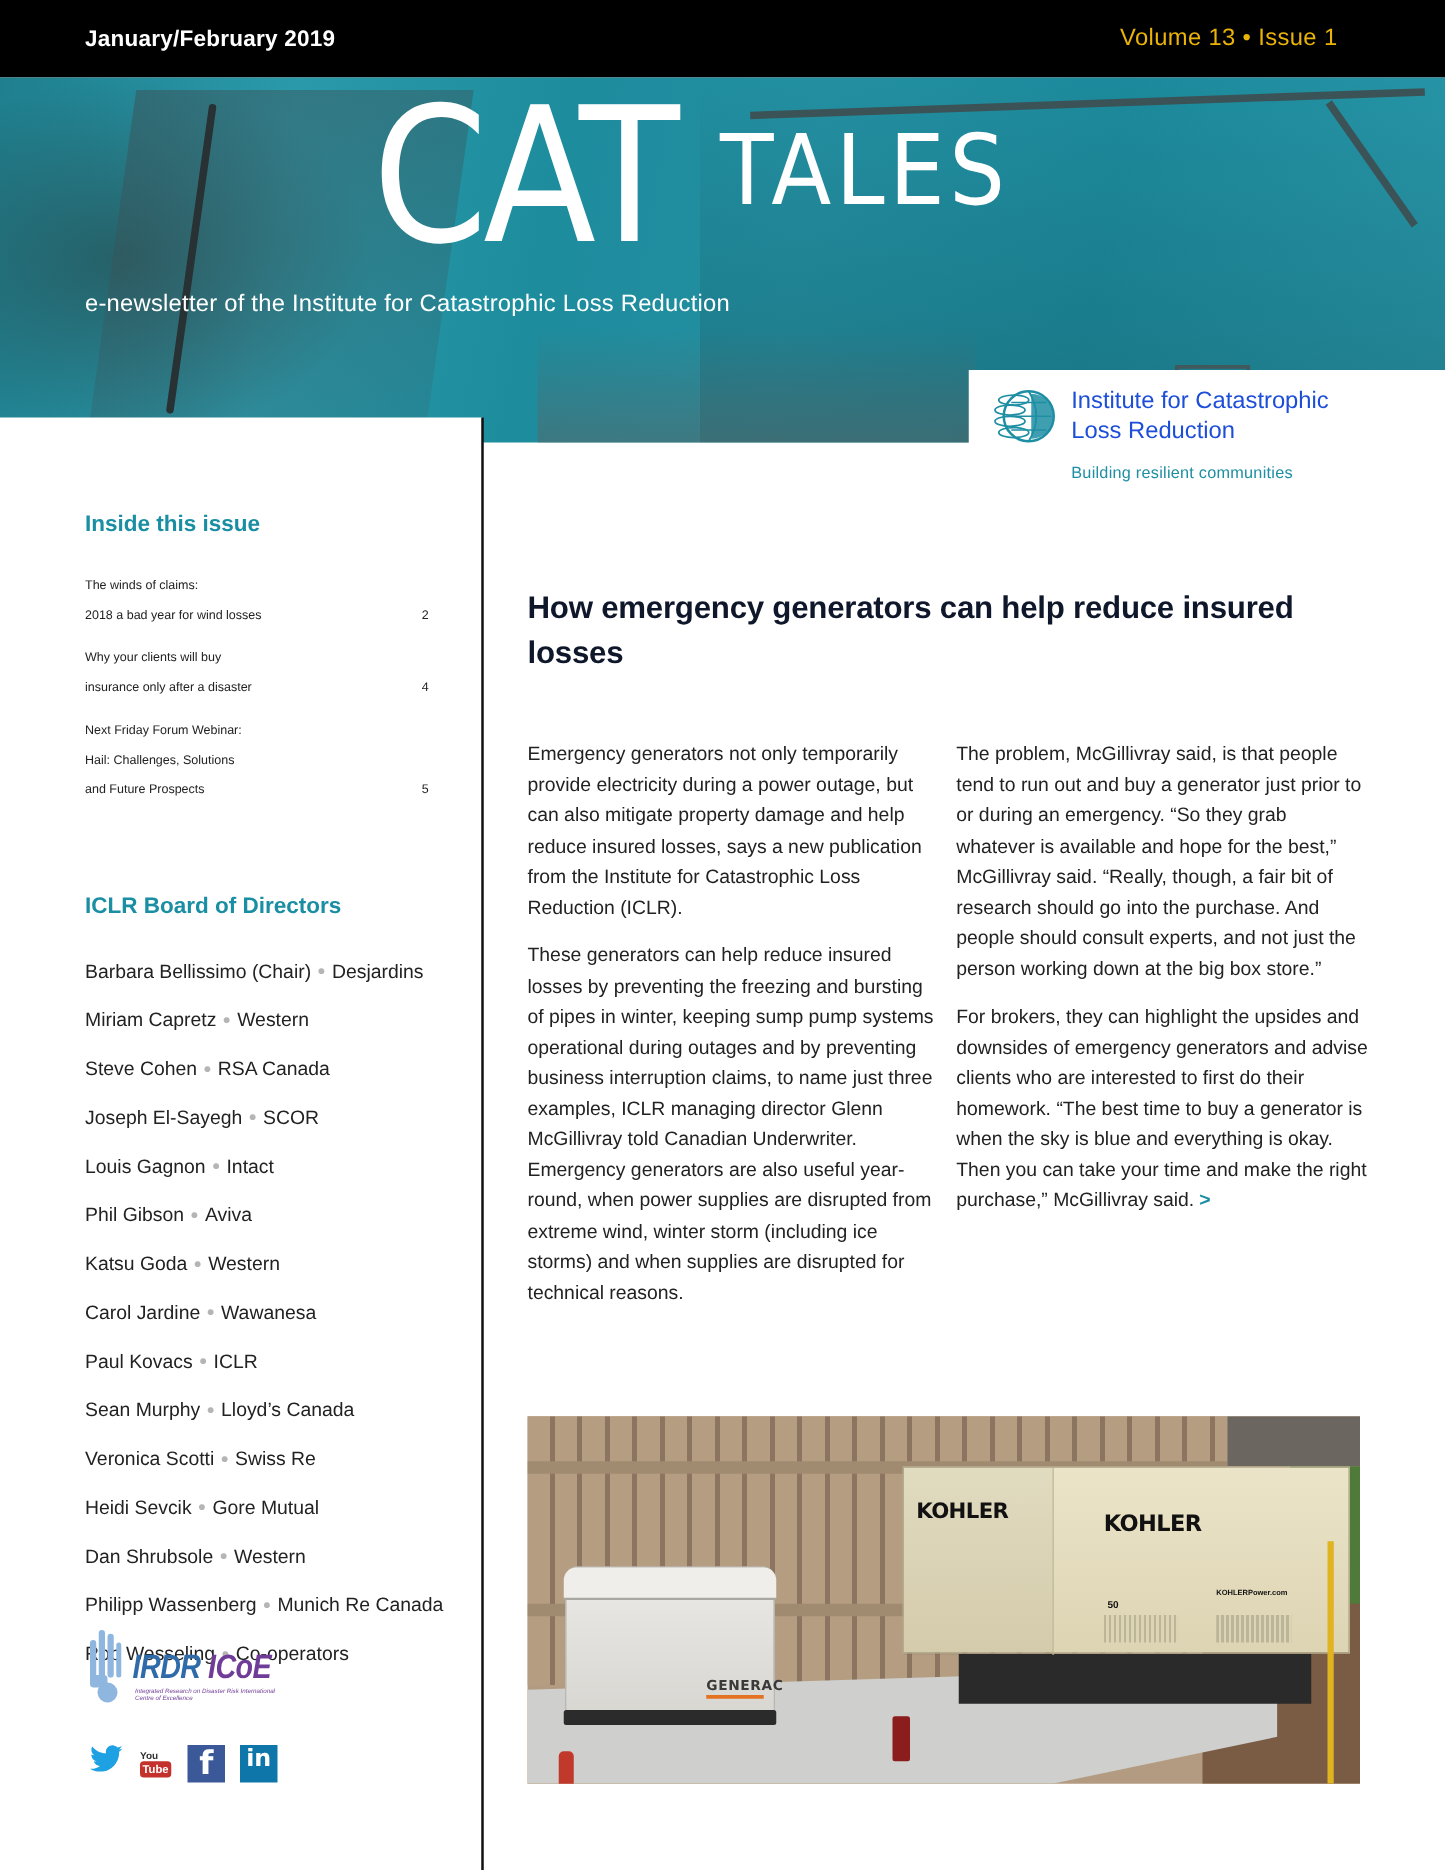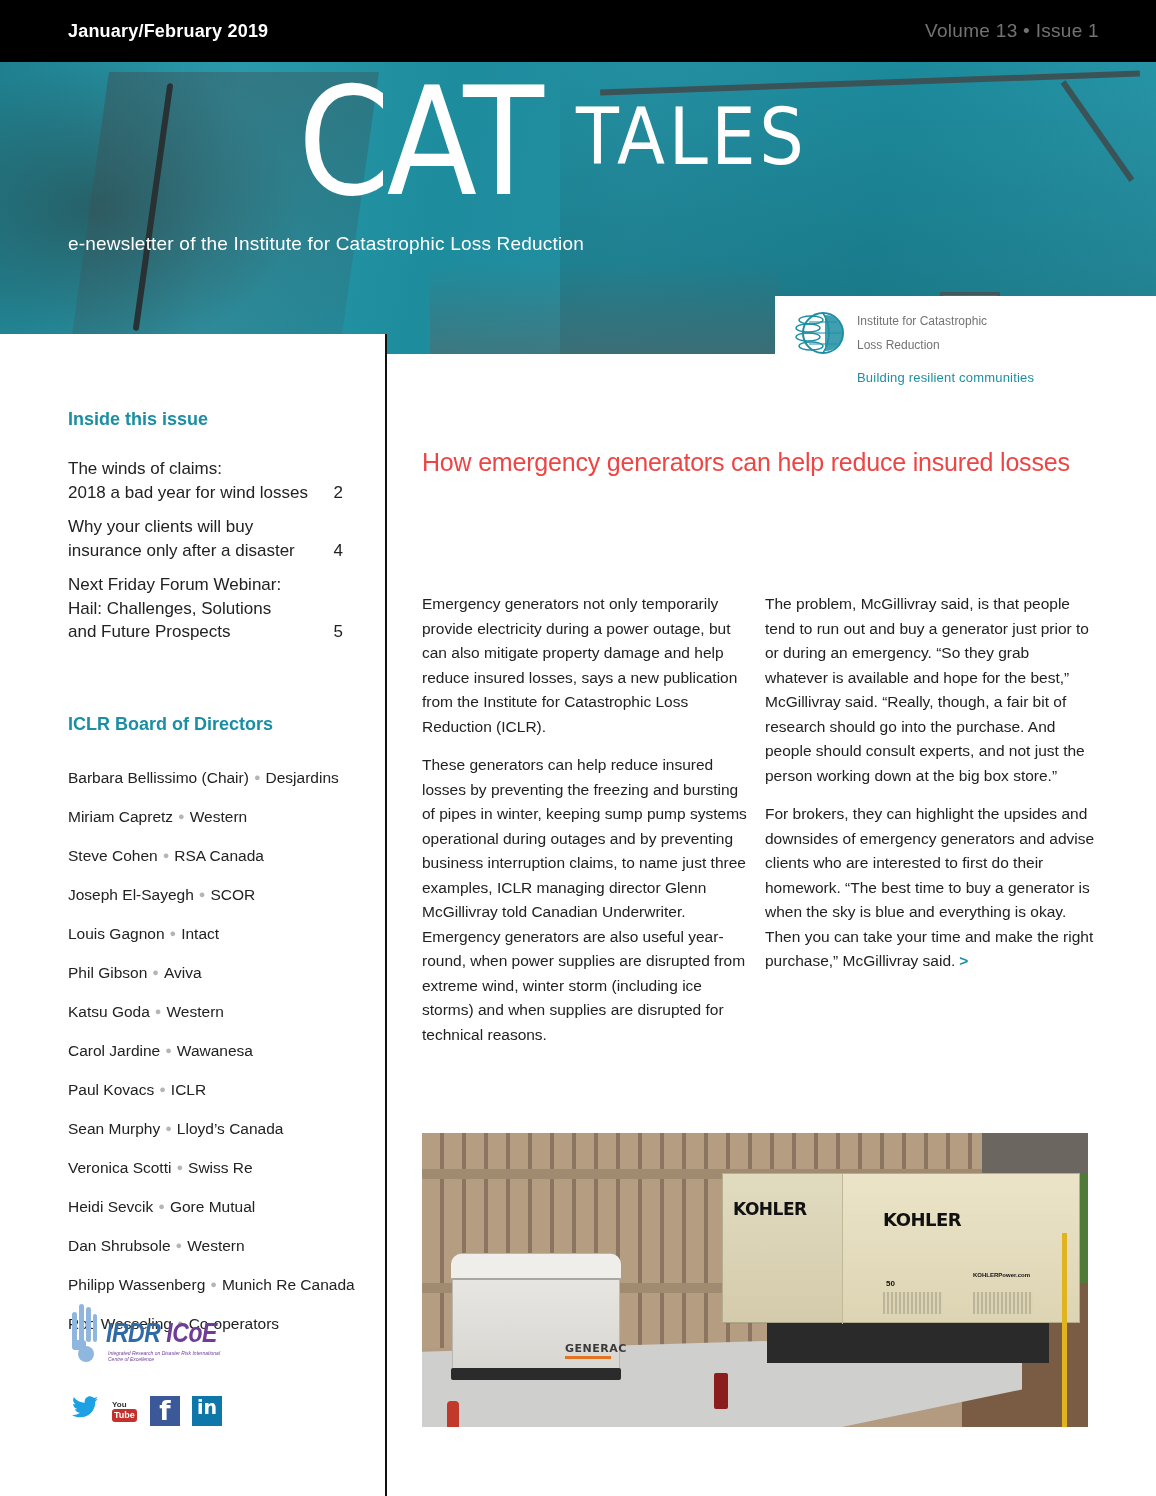--- a/index.html
+++ b/index.html
@@ -2,21 +2,21 @@
 <html><head>
 <meta charset="utf-8">
 <style>
   * { box-sizing: border-box; margin: 0; padding: 0; }
   html, body { width: 1156px; height: 1496px; background: #ffffff; overflow: hidden; }
   body { position: relative; font-family: "Liberation Sans", "DejaVu Sans", sans-serif; color: #1a1a1a; }
 
   
   .topbar { position: absolute; left: 0; top: 0; width: 1156px; height: 62px; background: #000; }
   .topbar .date { position: absolute; left: 68px; top: 21px; font-size: 18px; font-weight: bold; color: #fff; letter-spacing: 0.2px; }
-  .topbar .vol { position: absolute; right: 57px; top: 20px; font-size: 19px; color: #737373; letter-spacing: 0.3px; }
+  .topbar .vol { position: absolute; right: 86px; top: 20px; font-size: 19px; color: #eab308; letter-spacing: 0.3px; }
 
   
   .hero { position: absolute; left: 0; top: 62px; width: 1156px; height: 292px; overflow: hidden;
           background: linear-gradient(100deg, #1f7f8e 0%, #2a9aab 20%, #1d8c9d 38%, #238fa1 55%, #1c8a9c 75%, #2896a8 100%); }
   .hero .shade1 { position: absolute; left: -40px; top: 0; width: 340px; height: 292px;
                   background: radial-gradient(ellipse at 40% 50%, rgba(40,60,60,0.55), rgba(40,60,60,0) 70%); }
   .hero .road { position: absolute; left: 90px; top: 10px; width: 270px; height: 270px;
                 background: linear-gradient(160deg, rgba(60,80,85,0.5), rgba(60,80,85,0.15)); transform: skewX(-8deg); }
   .hero .crack { position: absolute; left: 150px; top: 20px; width: 6px; height: 250px; background: #283234; transform: rotate(8deg); border-radius: 3px; }
   .hero .house { position: absolute; left: 560px; top: 0; width: 600px; height: 292px;
@@ -32,27 +32,27 @@
   .brand .tales { position: absolute; left: 278px; top: 30px; font-size: 78px; line-height: 90px; color: #fff; letter-spacing: 4px; transform: scaleX(0.9); transform-origin: left; font-family: "DejaVu Sans", sans-serif; }
   .tagline { position: absolute; left: 68px; top: 233px; font-size: 19px; color: #fff; letter-spacing: 0.2px; }
 
   
   .sidebar-cutout { position: absolute; left: 0; top: 334px; width: 386px; height: 30px; background: #fff; }
   .divider { position: absolute; left: 385px; top: 334px; width: 2px; height: 1162px; background: #111; }
 
   
   .logo-panel { position: absolute; left: 775px; top: 296px; width: 381px; height: 100px; background: #fff; }
   .logo-globe { position: absolute; left: 795px; top: 310px; width: 50px; height: 46px; }
-  .logo-name { position: absolute; left: 857px; top: 309px; font-size: 12px; line-height: 24px; color: #737373; }
+  .logo-name { position: absolute; left: 857px; top: 309px; font-size: 19px; line-height: 24px; color: #1d4ed8; }
   .logo-tag { position: absolute; left: 857px; top: 370px; font-size: 13px; color: #1d8ea3; letter-spacing: 0.2px; }
 
   
   .side-h { position: absolute; left: 68px; font-size: 18px; font-weight: bold; color: #1a8ea3; }
   .toc { position: absolute; left: 68px; top: 457px; width: 275px; }
-  .toc-item { display: flex; justify-content: space-between; align-items: flex-end; font-size: 17px; line-height: 23.5px; color: #222; margin-bottom: 11px; }
+  .toc-item { display: flex; justify-content: space-between; align-items: flex-end; font-size: 10px; line-height: 23.5px; color: #222; margin-bottom: 11px; }
   .toc-item .t { white-space: pre-line; }
   .toc-item .p { width: 14px; text-align: right; }
 
   .board { position: absolute; left: 68px; top: 759px; width: 310px; list-style: none; }
   .board li { font-size: 15.5px; line-height: 38px; color: #222; white-space: nowrap; }
   .board .sep { color: #b5b5b5; font-size: 11px; padding: 0 5px; position: relative; top: -2px; }
 
   .irdr { position: absolute; left: 70px; top: 1302px; width: 170px; height: 64px; font-style: italic; }
   .irdr .hand { position: absolute; left: 0; top: 0; width: 28px; height: 62px; }
   .irdr .txt1 { position: absolute; left: 36px; top: 16px; font-size: 27px; font-weight: bold; letter-spacing: -0.5px; transform: scaleX(0.85); transform-origin: left; }
@@ -62,21 +62,21 @@
 
   .social { position: absolute; left: 70px; top: 1396px; display: flex; gap: 12px; align-items: center; }
   .social .ic { width: 30px; height: 30px; display: flex; align-items: flex-start; justify-content: center; }
   .fb { background: #3b5998; color: #fff; font-weight: bold; font-size: 26px; font-family: "DejaVu Sans", sans-serif; }
   .li { background: #0e76a8; color: #fff; font-weight: bold; font-size: 19px; font-family: "DejaVu Sans", sans-serif; }
   .yt { flex-direction: column; width: 26px !important; }
   .yt .you { font-size: 8px; font-weight: bold; color: #333; line-height: 9px; }
   .yt .tube { font-size: 9px; font-weight: bold; color: #fff; background: #c4302b; border-radius: 3px; padding: 1px 2px; line-height: 11px; }
 
   
-  .headline { position: absolute; left: 422px; top: 444px; width: 660px; font-size: 25px; line-height: 36px; font-weight: normal; color: #ef4444; letter-spacing: -0.2px; }
+  .headline { position: absolute; left: 422px; top: 468px; width: 660px; font-size: 25px; line-height: 36px; font-weight: bold; color: #0f172a; letter-spacing: -0.2px; }
   .col { position: absolute; top: 592px; width: 330px; font-size: 15.5px; line-height: 24.5px; color: #222; }
   .col p { margin-bottom: 14px; }
   .col-left { left: 422px; }
   .col-right { left: 765px; }
   .more { color: #1a8ea3; font-weight: bold; padding-left: 4px; }
 
   
   .photo { position: absolute; left: 422px; top: 1133px; width: 666px; height: 294px; overflow: hidden; background: #b29b80; }
   .fence { position: absolute; left: 0; top: 0; width: 560px; height: 215px;
            background: repeating-linear-gradient(90deg, #b59d82 0px, #b59d82 18px, #8c7560 18px, #8c7560 22px); }

